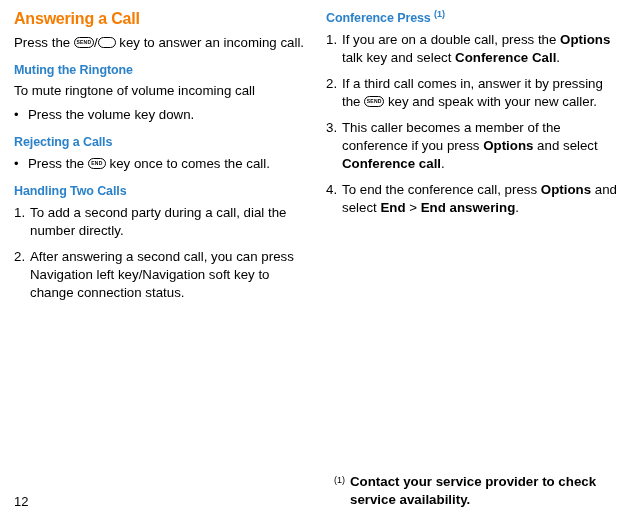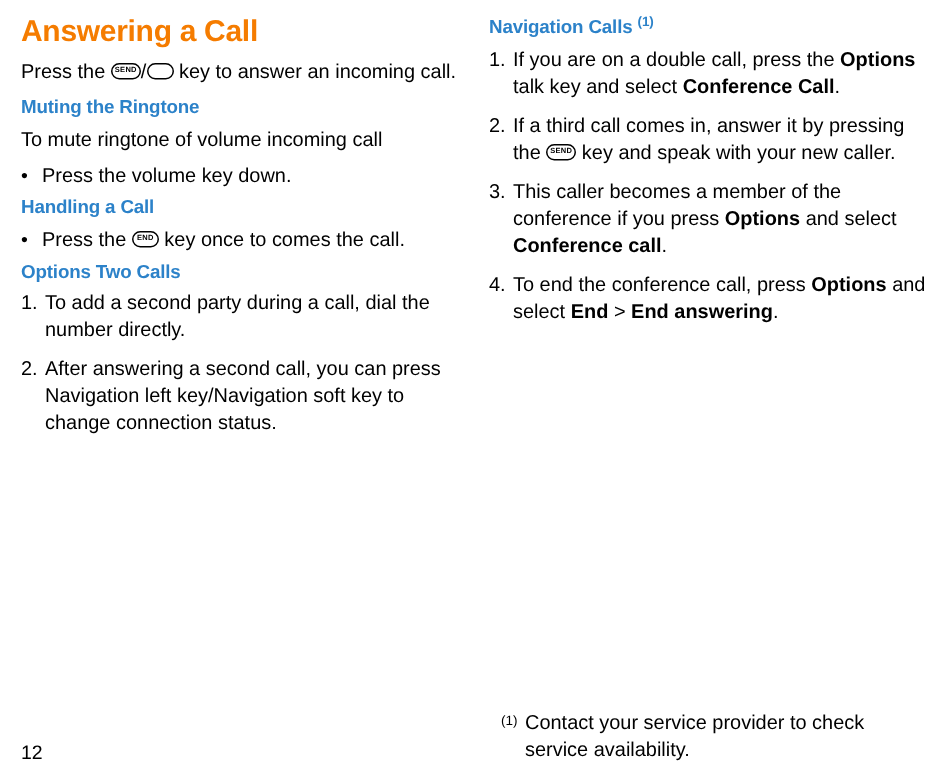--- a/index.html
+++ b/index.html
@@ -22,28 +22,29 @@
     line-height: 1.35;
     color: #000;
     font-stretch: condensed;
   }
   .col-left { flex: 1; }
   .col-right { flex: 1; }
 
   .h-orange {
     color: #f57c00;
     font-weight: bold;
-    font-size: 20px;
+    font-size: 16px;
     margin-bottom: 4px;
     letter-spacing: -0.2px;
   }
   .h-blue {
     color: #2c82c9;
     font-weight: bold;
     font-size: 12.5px;
+    margin-top: 10px;
     margin-bottom: 4px;
     letter-spacing: -0.1px;
   }
   .body-text {
     margin-bottom: 6px;
   }
   ul.bullet {
     list-style: none;
     padding-left: 0;
     margin-bottom: 2px;
@@ -113,55 +114,56 @@
     width: 16px;
     font-size: 9px;
     vertical-align: top;
     position: relative;
     top: 1px;
   }
   .footnote .ft-text {
     display: inline-block;
     width: calc(100% - 18px);
     vertical-align: top;
+    font-weight: bold;
   }
 </style>
 </head>
 <body>
 
 <div class="columns">
   <div class="col col-left">
     <div class="h-orange">Answering a Call</div>
     <p class="body-text">
       <span>Press the </span><span class="icon-send">SEND</span><span>/</span><span class="icon-blank"></span><span> key to answer an incoming call.</span>
     </p>
 
     <div class="h-blue">Muting the Ringtone</div>
     <p class="body-text">To mute ringtone of volume incoming call</p>
     <ul class="bullet">
       <li>Press the volume key down.</li>
     </ul>
 
-    <div class="h-blue">Handling a Call</div>
+    <div class="h-blue">Rejecting a Calls</div>
     <ul class="bullet">
       <li>
         <span>Press the </span><span class="icon-end">END</span><span> key once to comes the call.</span>
       </li>
     </ul>
 
-    <div class="h-blue">Options Two Calls</div>
+    <div class="h-blue">Handling Two Calls</div>
     <ol class="numlist">
       <li>To add a second party during a call, dial the number directly.</li>
       <li>After answering a second call, you can press Navigation left key/Navigation soft key to change connection status.</li>
     </ol>
   </div>
 
   <div class="col col-right">
     <div class="h-blue" style="margin-top:0">
-      <span>Navigation Calls </span><span class="sup">(1)</span>
+      <span>Conference Press </span><span class="sup">(1)</span>
     </div>
     <ol class="numlist">
       <li>
         <span>If you are on a double call, press the </span><span class="bold">Options</span><span> talk key and select </span><span class="bold">Conference Call</span><span>.</span>
       </li>
       <li>
         <span>If a third call comes in, answer it by pressing the </span><span class="icon-send">SEND</span><span> key and speak with your new caller.</span>
       </li>
       <li>
         <span>This caller becomes a member of the conference if you press </span><span class="bold">Options</span><span> and select </span><span class="bold">Conference call</span><span>.</span>

